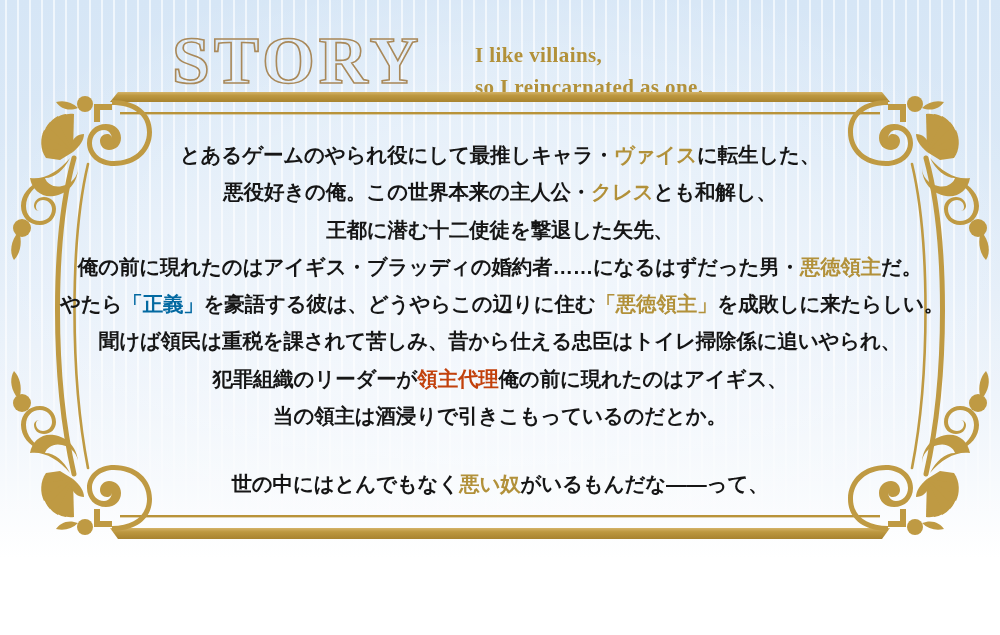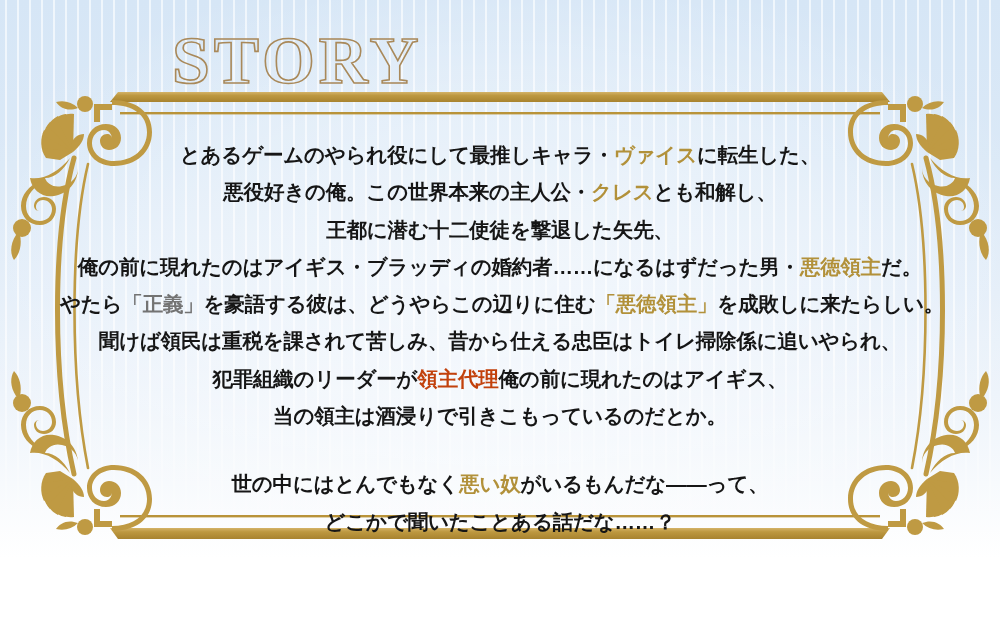--- a/index.html
+++ b/index.html
@@ -124,20 +124,24 @@
 <body>
 
 <div id="stage">
 
   <div class="bg-base"></div>
   <div class="bg-stripes"></div>
   <div class="bg-vignette"></div>
 
   <div class="header">
     <div class="story-title" style="-webkit-text-stroke: 1.6px rgb(169, 137, 90);">STORY</div>
+    <div class="tagline" style="color: rgb(178, 145, 58);">
+      <div>I like villains,</div>
+      <div>so I reincarnated  as one.</div>
+    </div>
   </div>
 
   <div class="frame">
     <svg width="1000" height="510" viewBox="0 0 1000 510" xmlns="http://www.w3.org/2000/svg">
       <defs>
         <linearGradient id="goldbar" x1="0" y1="0" x2="0" y2="1">
           <stop offset="0%" stop-color="#d6b濾"></stop>
           <stop offset="0%" stop-color="#d4b368"></stop>
           <stop offset="35%" stop-color="#bd9840"></stop>
           <stop offset="100%" stop-color="#a8832f"></stop>
@@ -206,25 +210,24 @@
       </g>
     </svg>
   </div>
 
   <div class="story-body" style="color: rgb(22, 22, 22);">
     <div id="para1">
         <span class="ln"><span>とあるゲームのやられ役にして最推しキャラ・</span><span class="hl" style="color: rgb(178, 145, 58);">ヴァイス</span><span>に転生した、</span></span>
         <span class="ln"><span>悪役好きの俺。この世界本来の主人公・</span><span class="hl" style="color: rgb(178, 145, 58); text-align: center;">クレス</span><span>とも和解し、</span></span>
         <span class="ln"><span>王都に潜む十二使徒を撃退した矢先、</span></span>
         <span class="ln"><span>俺の前に現れたのはアイギス・ブラッディの婚約者……になるはずだった男・</span><span class="hl" style="color: rgb(178, 145, 58);">悪徳領主</span><span>だ。</span></span>
-        <span class="ln"><span>やたら</span><span class="hl" style="color: #737373;">「正義」</span><span>を豪語する彼は、どうやらこの辺りに住む</span><span class="hl" style="color: rgb(178, 145, 58);">「悪徳領主」</span><span>を成敗しに来たらしい。</span></span>
+        <span class="ln"><span>やたら</span><span class="hl" style="color: #0369a1;">「正義」</span><span>を豪語する彼は、どうやらこの辺りに住む</span><span class="hl" style="color: rgb(178, 145, 58);">「悪徳領主」</span><span>を成敗しに来たらしい。</span></span>
         <span class="ln"><span>聞けば領民は重税を課されて苦しみ、昔から仕える忠臣はトイレ掃除係に追いやられ、</span></span>
         <span class="ln"><span>犯罪組織のリーダーが</span><span class="hl" style="color: #c2410c;">領主代理</span><span>俺の前に現れたのはアイギス、</span></span>
         <span class="ln"><span>当の領主は酒浸りで引きこもっているのだとか。</span></span>
       </div>
     <span class="gap"></span>
     <div id="para2">
         <span class="ln"><span>世の中にはとんでもなく</span><span class="hl" style="color: rgb(178, 145, 58);">悪い奴</span><span>がいるもんだな――って、</span></span>
-        <span class="ln"><span>どこかで聞いたことある話だな……？</span></span>
       </div>
   </div>
 
 </div>
 
 </body></html>

